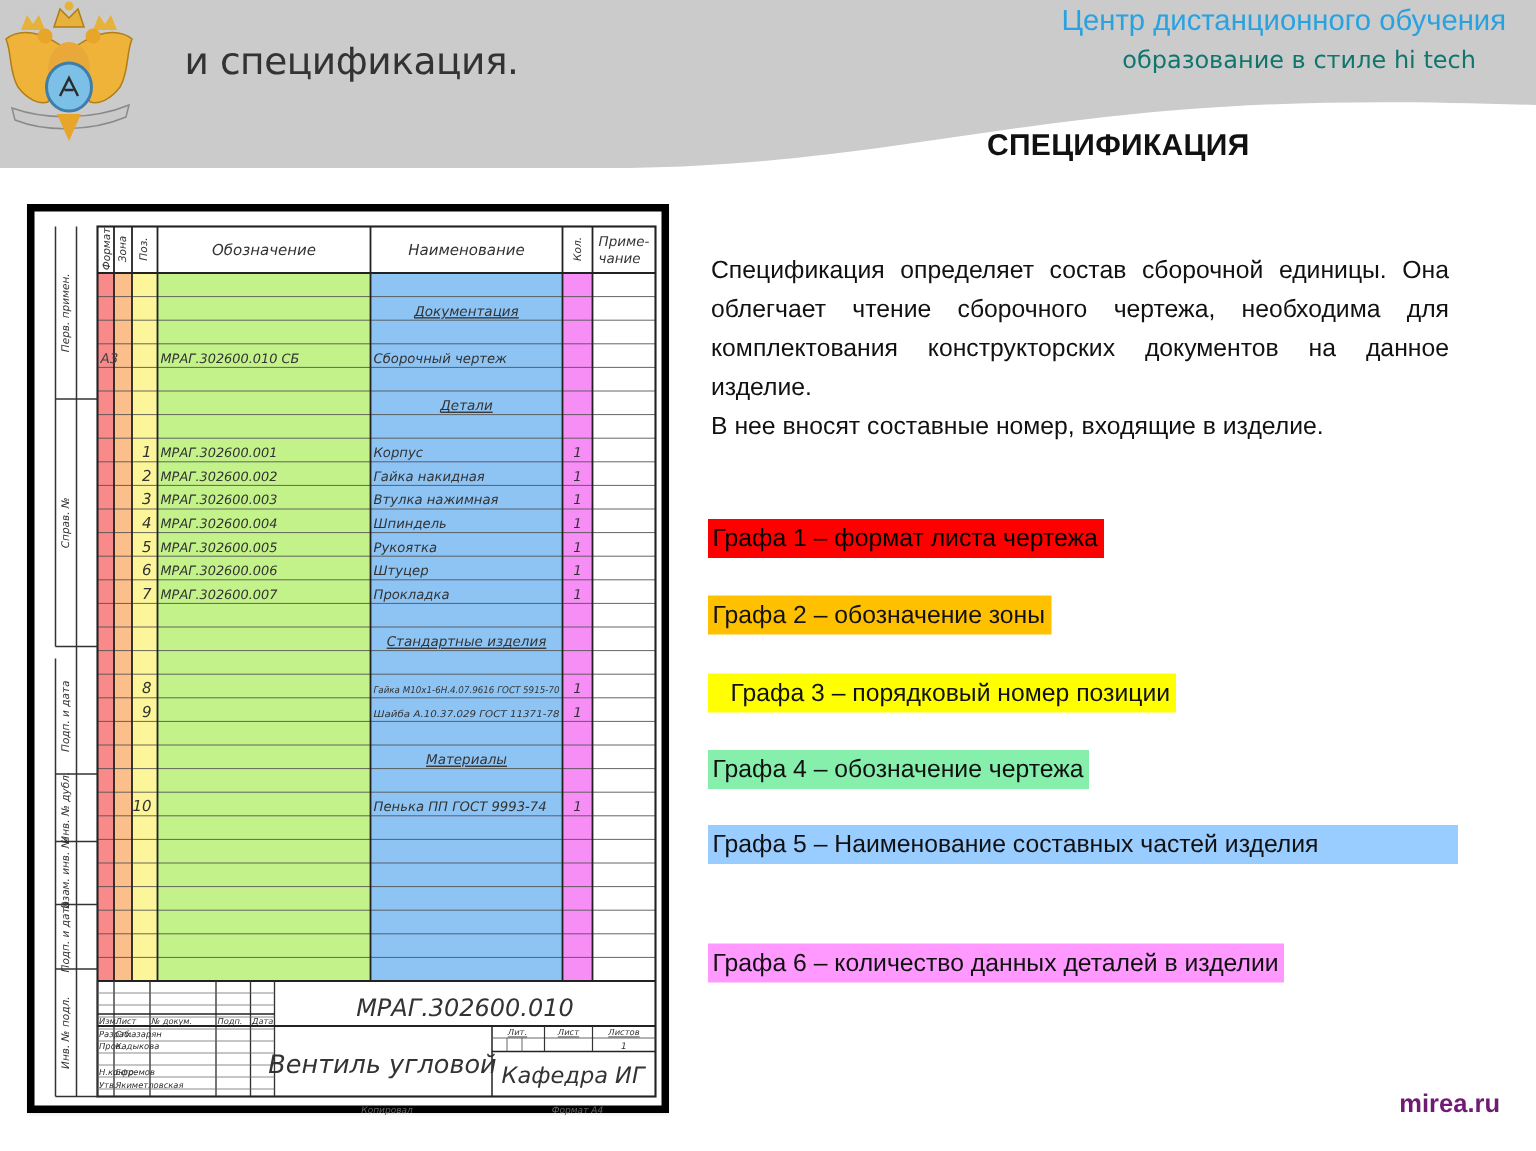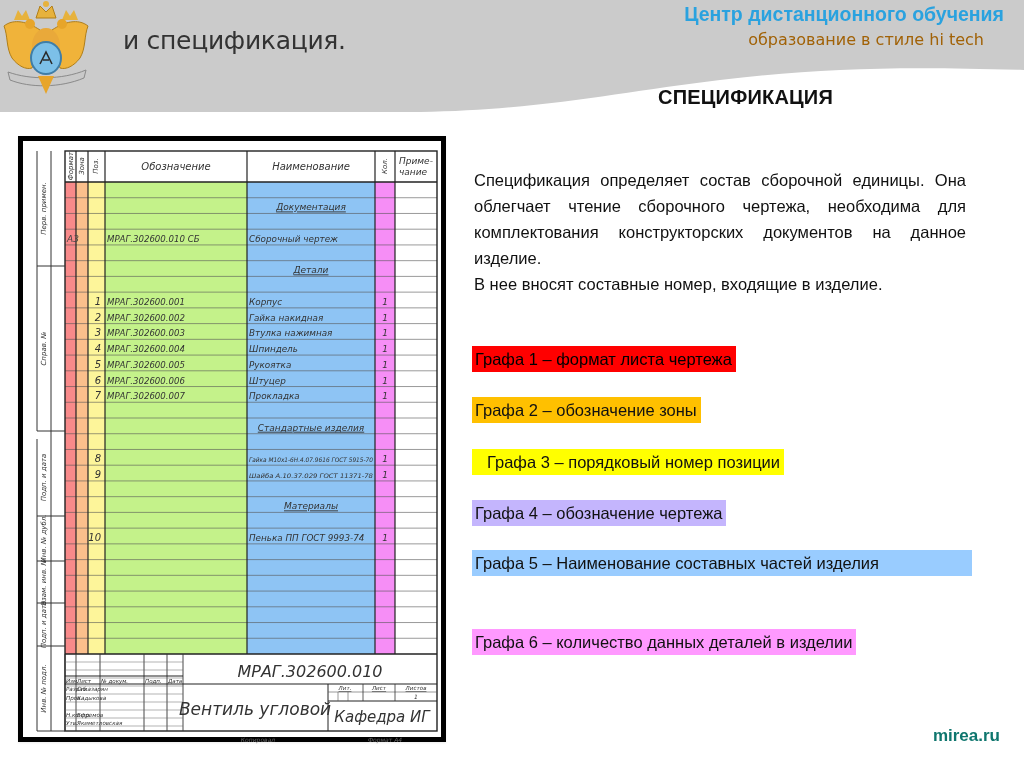--- a/index.html
+++ b/index.html
@@ -10,25 +10,25 @@
   .header-band { position: absolute; left: 0; top: 0; width: 1024px; height: 120px; }
   .header-band svg { position: absolute; left: 0; top: 0; }
   .emblem { position: absolute; left: 4px; top: 2px; width: 92px; height: 96px; }
   .lecture-title {
     position: absolute; left: 123px; top: 25px; width: 420px;
     font-family: "DejaVu Sans", sans-serif; font-size: 25px; line-height: 32px;
     color: #333333; font-weight: normal; letter-spacing: -0.3px;
   }
   .center-name {
     position: absolute; right: 20px; top: 3px;
-    font-size: 19.5px; font-weight: bold; color: #2aa2df; text-align: right; white-space: nowrap;
+    font-size: 19.5px; font-weight: normal; color: #2aa2df; text-align: right; white-space: nowrap;
   }
   .center-tagline {
     position: absolute; right: 40px; top: 30px;
-    font-family: "DejaVu Sans", sans-serif; font-size: 16px; color: #a16207; white-space: nowrap;
+    font-family: "DejaVu Sans", sans-serif; font-size: 16px; color: #0f766e; white-space: nowrap;
   }
   .slide-heading {
     position: absolute; left: 658px; top: 86px;
     font-size: 20px; font-weight: bold; color: #111111; letter-spacing: 0.2px;
   }
 
   
   .drawing {
     position: absolute; left: 18px; top: 136px; width: 428px; height: 606px;
     background: #ffffff; border: 5px solid #000000;
@@ -43,21 +43,21 @@
     font-size: 16.5px; line-height: 26px; color: #111111; text-align: justify;
   }
   .description p { margin: 0; }
   .legend-item {
     position: absolute; left: 472px;
     font-size: 16.5px; line-height: 26px; color: #111111; padding: 0 4px 0 3px;
   }
   .legend-item.justify { text-align: justify; text-align-last: left; }
   .site-link {
     position: absolute; right: 24px; top: 726px;
-    font-size: 17px; font-weight: bold; color: #0f766e;
+    font-size: 17px; font-weight: bold; color: #701a75;
   }
 </style>
 </head>
 <body>
 
 <div class="header-band">
   <svg width="1024" height="120">
     <path d="M0,0 L1024,0 L1024,70 C900,66 820,68 720,80 C620,92 540,110 420,112 L0,112 Z" fill="#cbcbcb"></path>
   </svg>
 
@@ -259,17 +259,17 @@
 </div>
 
 <div class="description">
   <p>Спецификация определяет состав сборочной единицы. Она облегчает чтение сборочного чертежа, необходима для комплектования конструкторских документов на данное изделие.</p>
   <p>В нее вносят составные номер, входящие в изделие.</p>
 </div>
 
 <div class="legend-item" id="lg0" style="top: 346px; background: rgb(255, 0, 0); color: #000000;">Графа 1 – формат листа чертежа</div>
 <div class="legend-item" id="lg1" style="top: 397px; background: rgb(255, 192, 0); color: rgb(17, 17, 17);">Графа 2 – обозначение зоны</div>
 <div class="legend-item" id="lg2" style="top: 449px; background: rgb(255, 255, 0); color: rgb(17, 17, 17); padding-left: 15px;">Графа 3 – порядковый номер позиции</div>
-<div class="legend-item" id="lg3" style="top: 500px; background: #c4b5fd; color: rgb(17, 17, 17); text-align: right;">Графа 4 – обозначение чертежа</div>
+<div class="legend-item" id="lg3" style="top: 500px; background: #86efac; color: rgb(17, 17, 17); text-align: right;">Графа 4 – обозначение чертежа</div>
 <div class="legend-item justify" id="lg4" style="top: 550px; width: 500px; background: rgb(153, 204, 255); color: rgb(17, 17, 17);">Графа 5 – Наименование составных частей изделия</div>
 <div class="legend-item" id="lg5" style="top: 629px; background: rgb(255, 153, 255); color: rgb(17, 17, 17);">Графа 6 – количество данных деталей в изделии</div>
 
 <a class="site-link">mirea.ru</a>
 
 </body></html>

